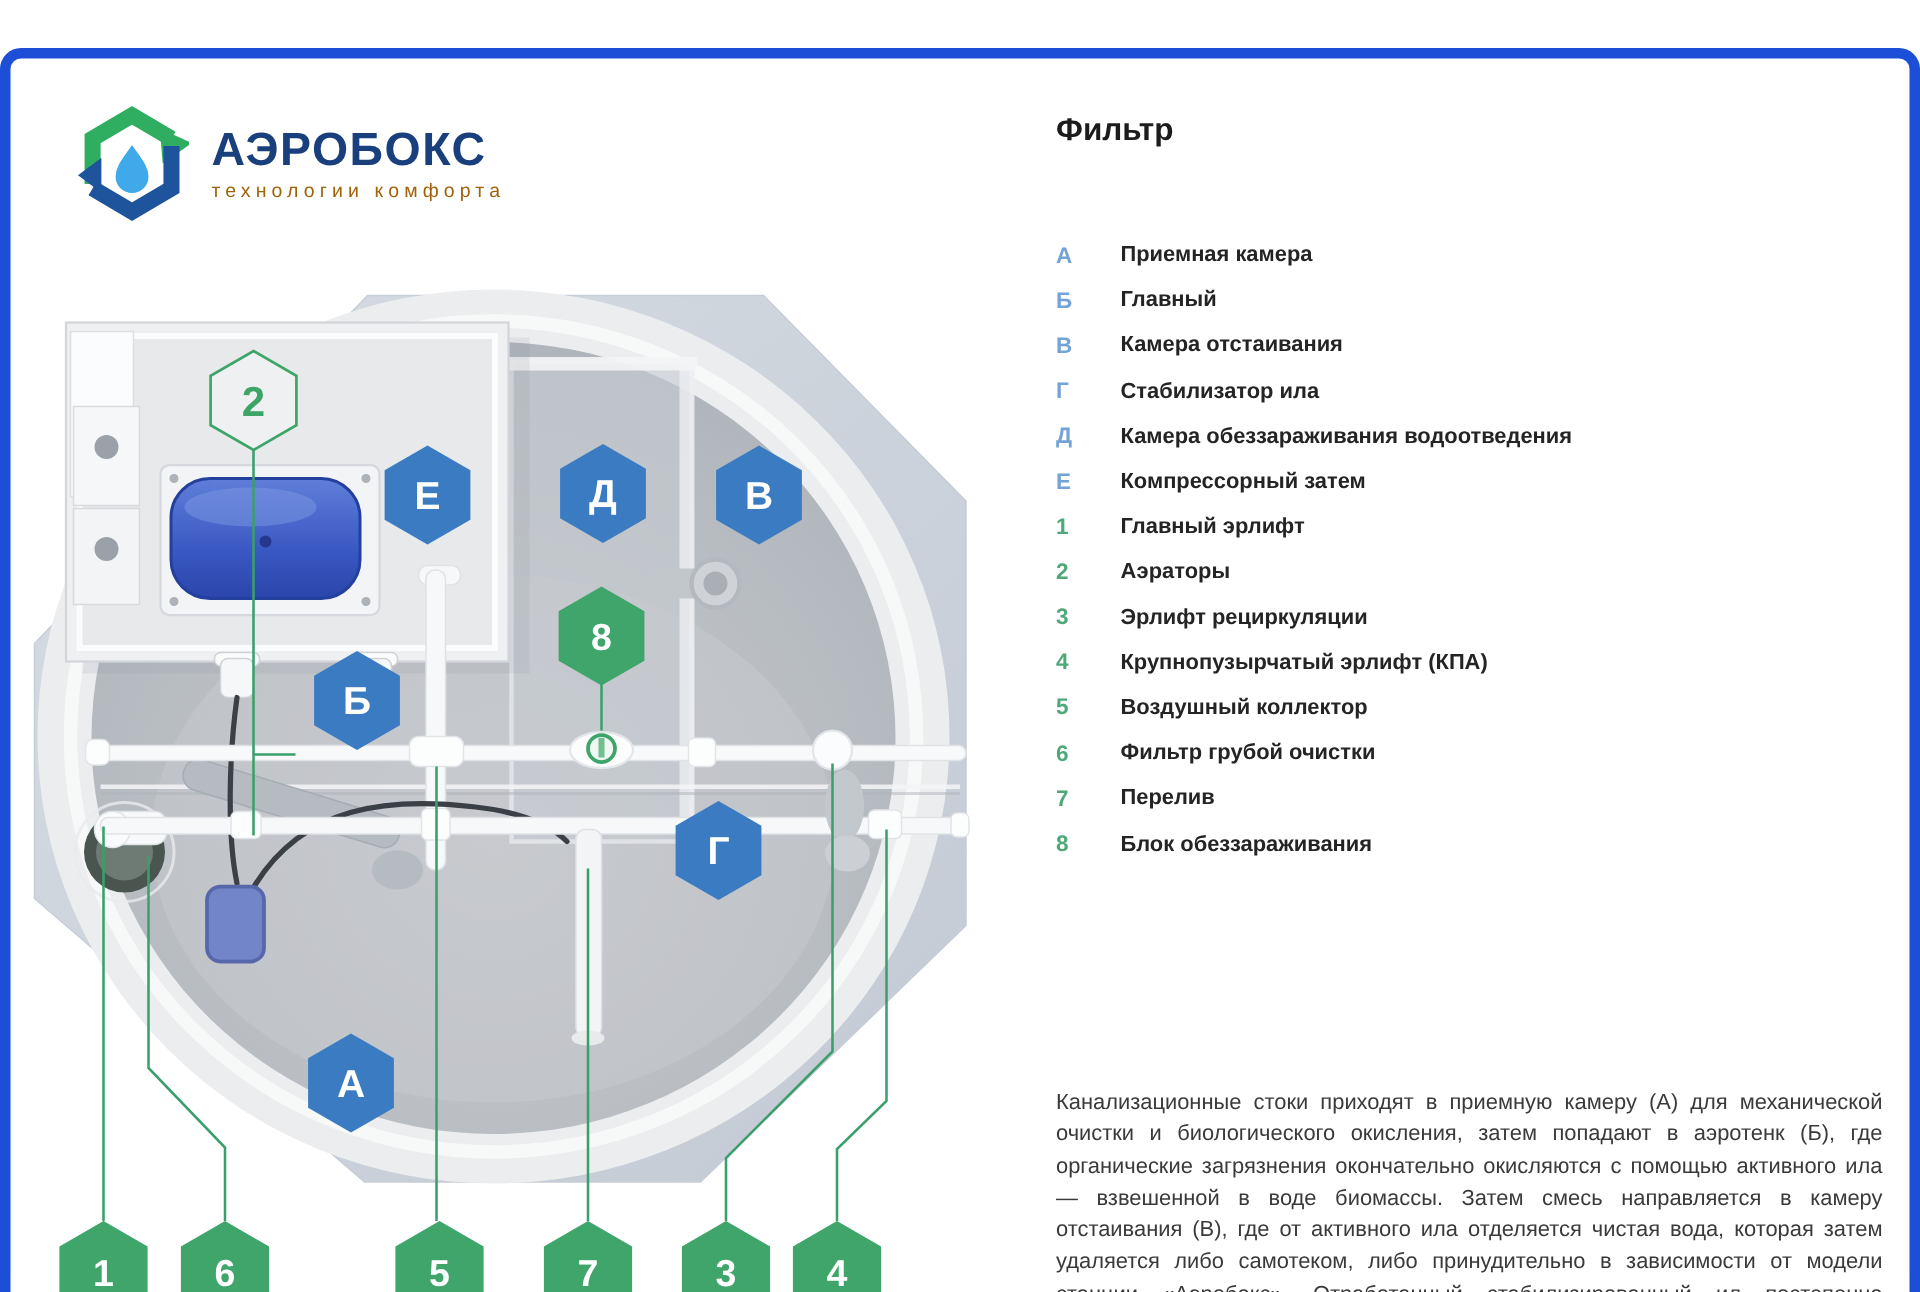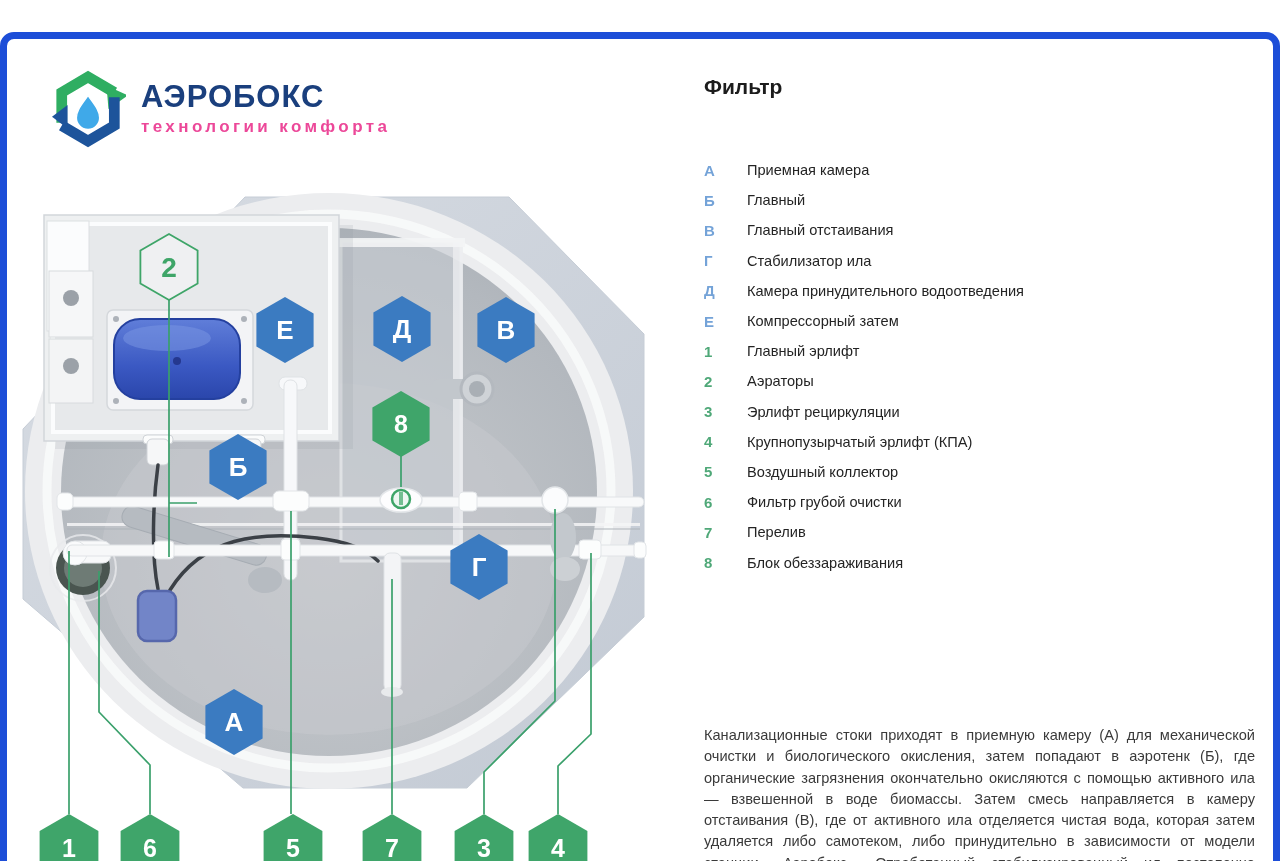--- a/index.html
+++ b/index.html
@@ -7,32 +7,32 @@
   .page{
     position:relative;width:1280px;height:861px;background:#ffffff;
     border:7px solid #1d4ed8;border-radius:14px;overflow:hidden;
     font-family:"Liberation Sans",sans-serif;
     margin-top:32px;
   }
   
   .logo{position:absolute;left:45px;top:30px;display:flex;align-items:center;gap:15px;}
   .logo-text{display:flex;flex-direction:column;}
   .logo-title{font-size:31px;font-weight:800;color:#1a3f7d;letter-spacing:1px;line-height:1.05;}
-  .logo-tagline{margin-top:3px;font-size:17px;font-weight:bold;color:#ec4899;letter-spacing:3.4px;}
+  .logo-tagline{margin-top:3px;font-size:13px;font-weight:normal;color:#a16207;letter-spacing:3.4px;}
   
   .diagram{position:absolute;left:0;top:130px;width:660px;height:731px;}
   
   .panel{position:absolute;left:697px;top:0;width:551px;height:861px;}
   .scheme-title{position:absolute;left:0;top:36px;margin:0;font-size:21px;font-weight:bold;color:#1c1c1c;}
   .legend{position:absolute;left:0;top:116px;margin:0;padding:0;list-style:none;width:551px;}
   .legend li{display:flex;align-items:center;height:30.2px;}
   .legend .key{width:43px;flex:0 0 43px;font-weight:bold;font-size:15px;}
   .legend .key.letter{color:#74a3d8;}
   .legend .key.number{color:#4fa878;}
-  .legend .lbl{font-weight:normal;font-size:14.6px;color:#242424;text-align:right;}
+  .legend .lbl{font-weight:bold;font-size:14.6px;color:#242424;text-align:right;}
   .description{
     position:absolute;left:0;top:686px;width:551px;margin:0;
     font-size:14.6px;line-height:21.3px;color:#3a3a3a;text-align:justify;
   }
   svg text{font-family:"Liberation Sans",sans-serif;}
 </style>
 </head>
 <body>
 
 <div class="page">
@@ -259,29 +259,29 @@
       <li>
           <span class="key letter">А</span>
           <span class="lbl">Приемная камера</span>
         </li>
       <li>
           <span class="key letter">Б</span>
           <span class="lbl">Главный</span>
         </li>
       <li>
           <span class="key letter">В</span>
-          <span class="lbl">Главный отстаивания</span>
+          <span class="lbl">Камера отстаивания</span>
         </li>
       <li>
           <span class="key letter">Г</span>
           <span class="lbl">Стабилизатор ила</span>
         </li>
       <li>
           <span class="key letter">Д</span>
-          <span class="lbl">Камера принудительного водоотведения</span>
+          <span class="lbl">Камера обеззараживания водоотведения</span>
         </li>
       <li>
           <span class="key letter">Е</span>
           <span class="lbl">Компрессорный затем</span>
         </li>
       <li>
           <span class="key number">1</span>
           <span class="lbl">Главный эрлифт</span>
         </li>
       <li>

